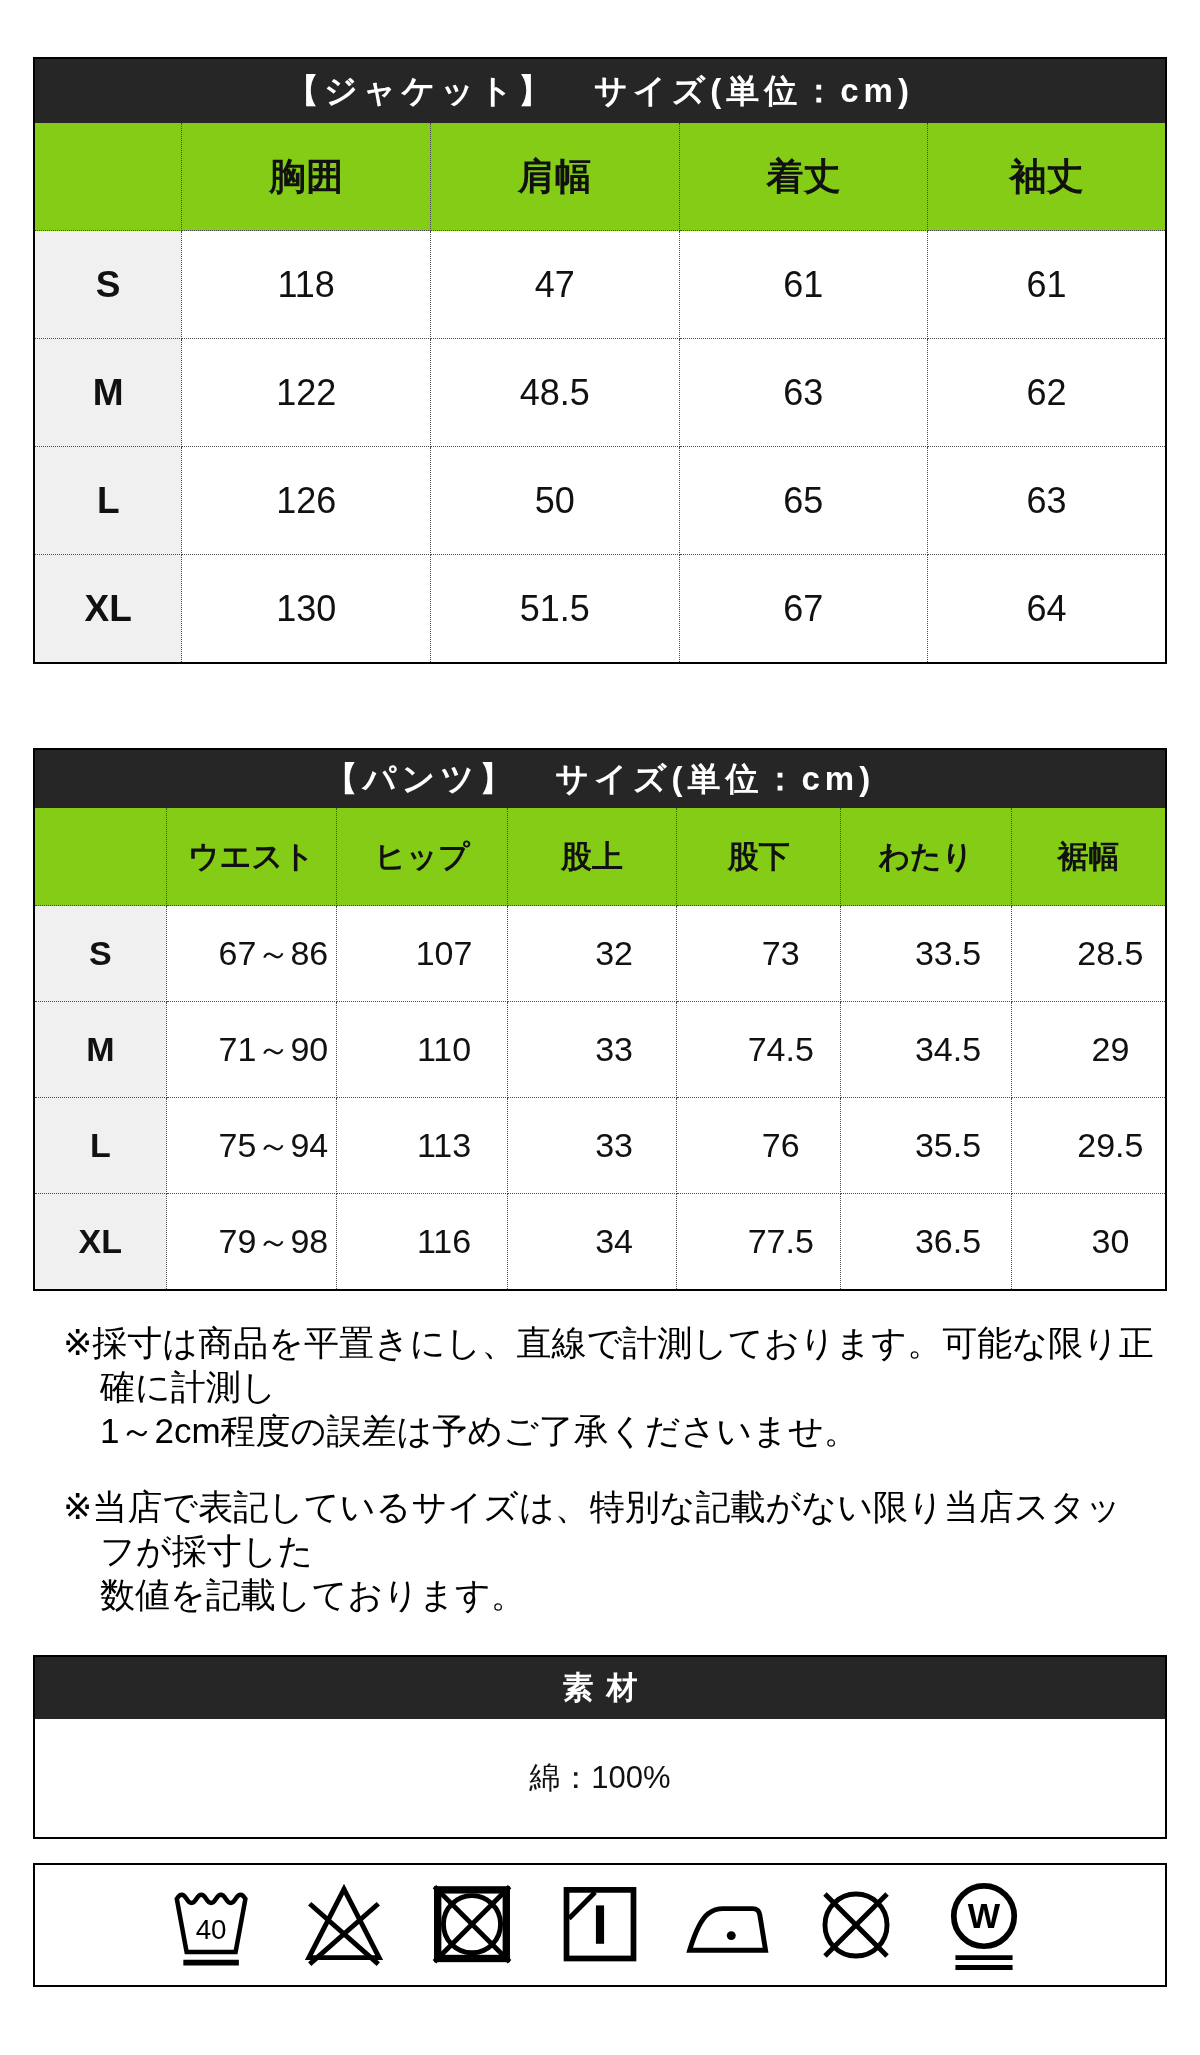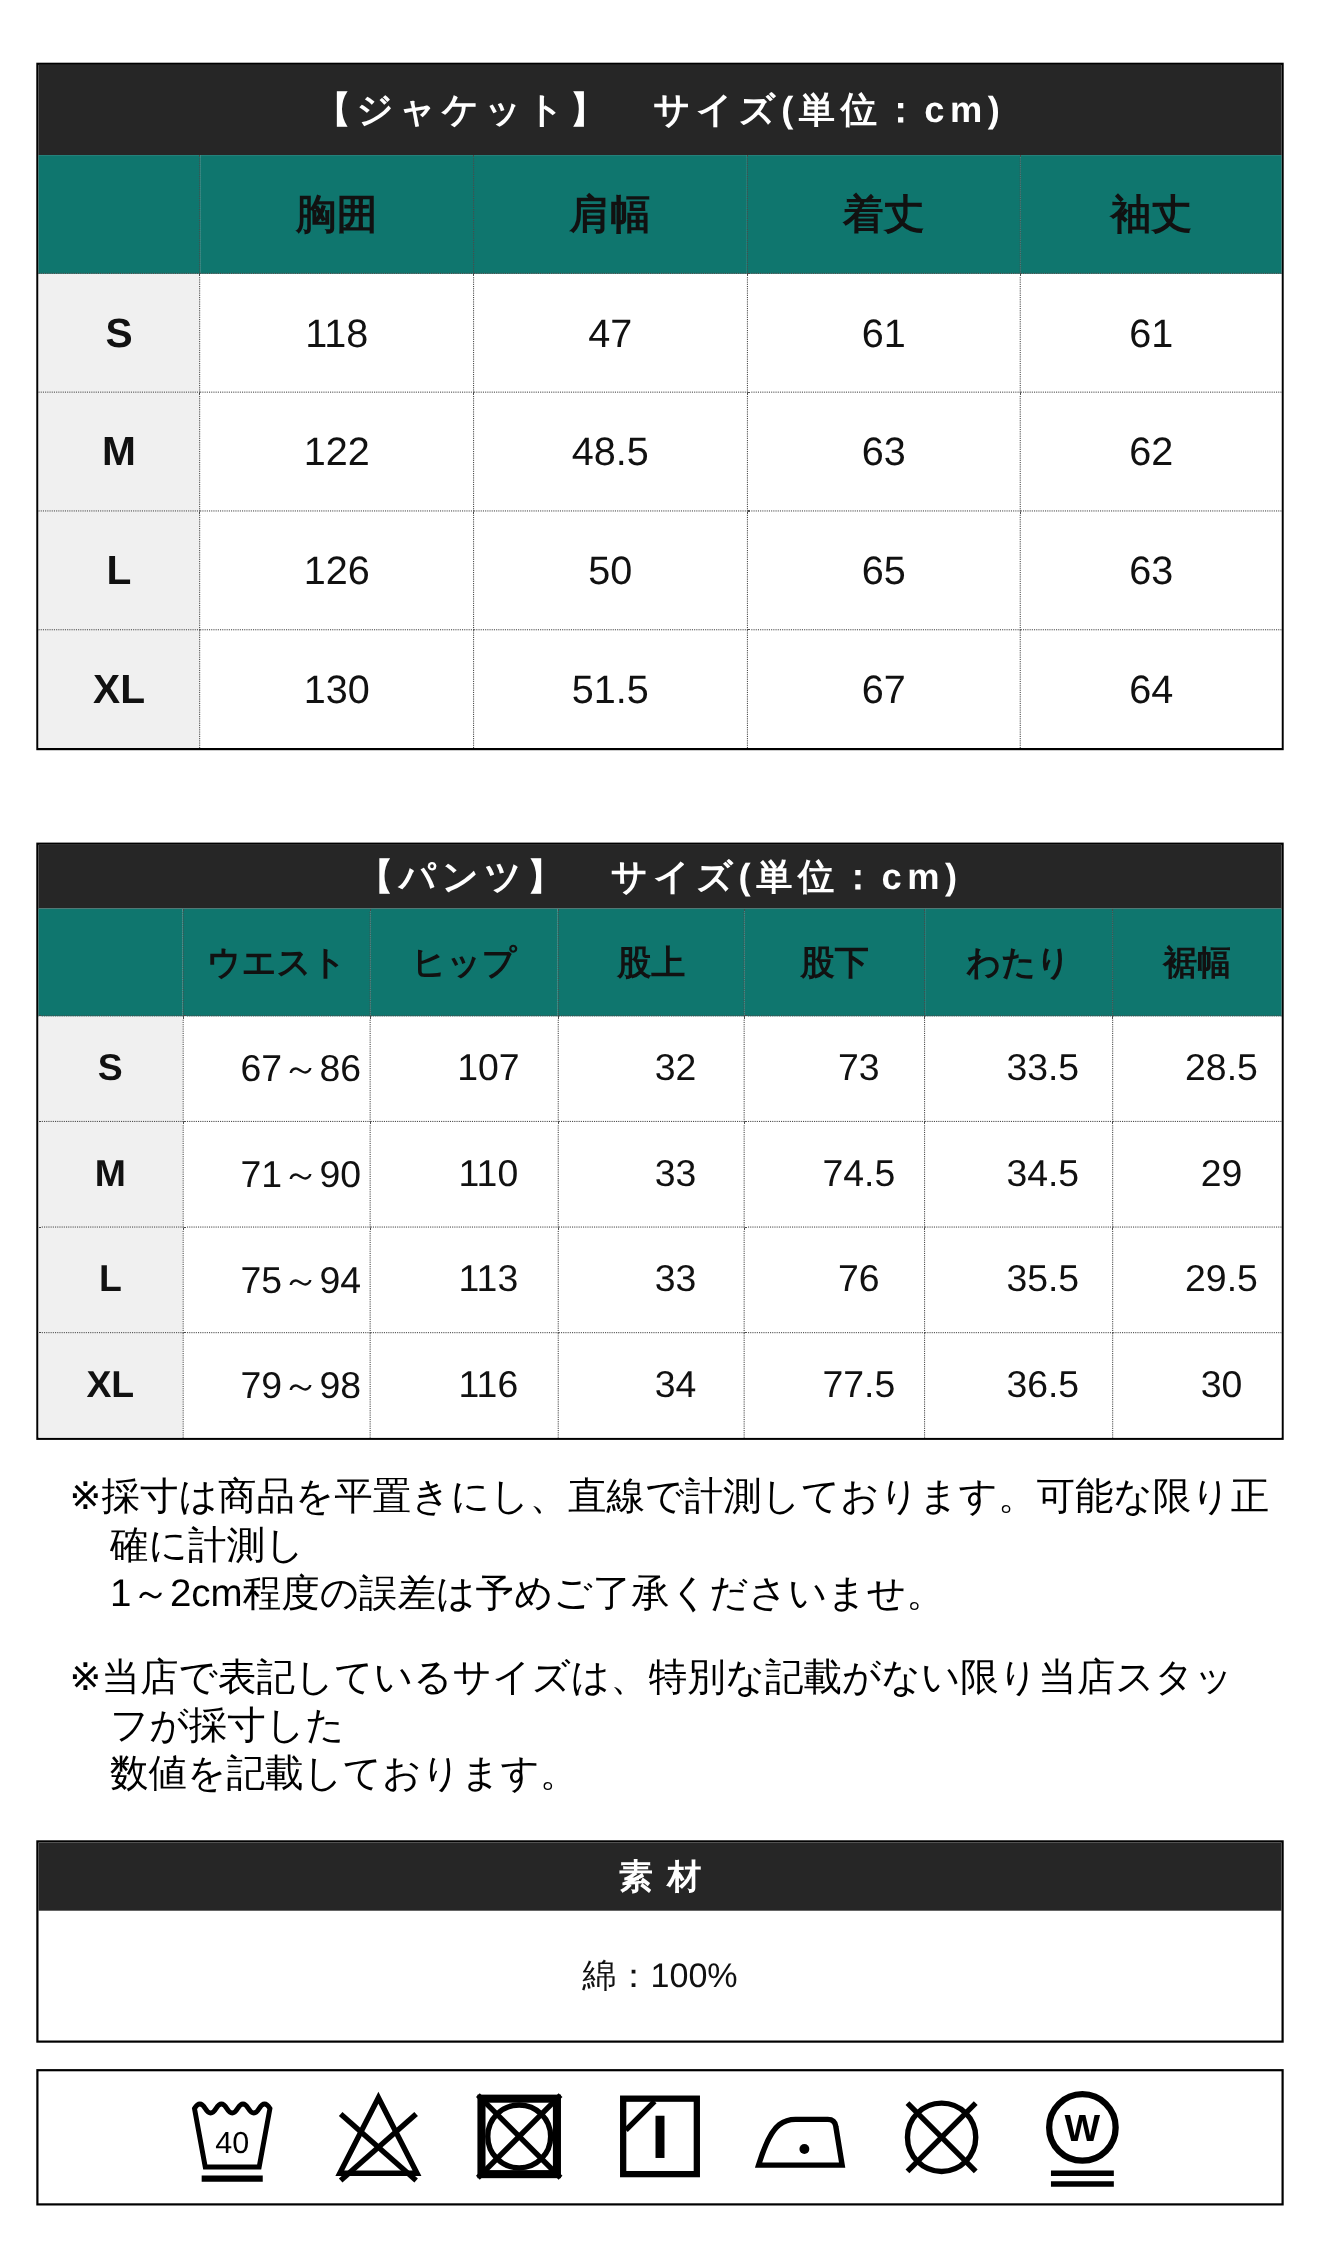--- a/index.html
+++ b/index.html
@@ -7,31 +7,31 @@
     width:1200px;height:2055px;background:#ffffff;overflow:hidden;
     font-family:"Liberation Sans","DejaVu Sans",sans-serif;color:#111;
     -webkit-font-smoothing:antialiased;
   }
   .wrap{width:1134px;margin:0 auto;padding-top:57px;}
   .panel{border:2px solid #000;background:#fff;}
   .panel-title{
     background:#262626;color:#fff;display:flex;align-items:center;justify-content:center;
     font-weight:bold;
   }
-  .panel-title.big{height:82px;font-size:33px;letter-spacing:5px;}
+  .panel-title.big{height:64px;font-size:33px;letter-spacing:5px;}
   .panel-title.small{height:62px;font-size:31px;letter-spacing:13px;padding-left:13px;}
   table.size-table{width:100%;border-collapse:collapse;table-layout:fixed;}
   table.size-table th,table.size-table td{
     border:1px dotted #4a4a4a;text-align:center;vertical-align:middle;padding:0;
   }
   table.size-table tr:first-child > *{border-top:none;}
   table.size-table tr:last-child > *{border-bottom:none;}
   table.size-table tr > *:first-child{border-left:none;}
   table.size-table tr > *:last-child{border-right:none;}
-  .hcell{background:#0f766e;font-weight:bold;}
+  .hcell{background:#84cc16;font-weight:bold;}
   .rowlabel{background:#f0f0f0;font-weight:bold;}
   td.val{background:#ffffff;font-weight:normal;}
   
   .jacket tr.hrow > *{height:107px;font-size:37px;}
   .jacket tr.drow > *{height:107px;}
   .jacket .rowlabel{font-size:37px;}
   .jacket td.val{font-size:36px;}
   
   .pants-panel{margin-top:84px;}
   .pants .panel-title{height:58px;}

